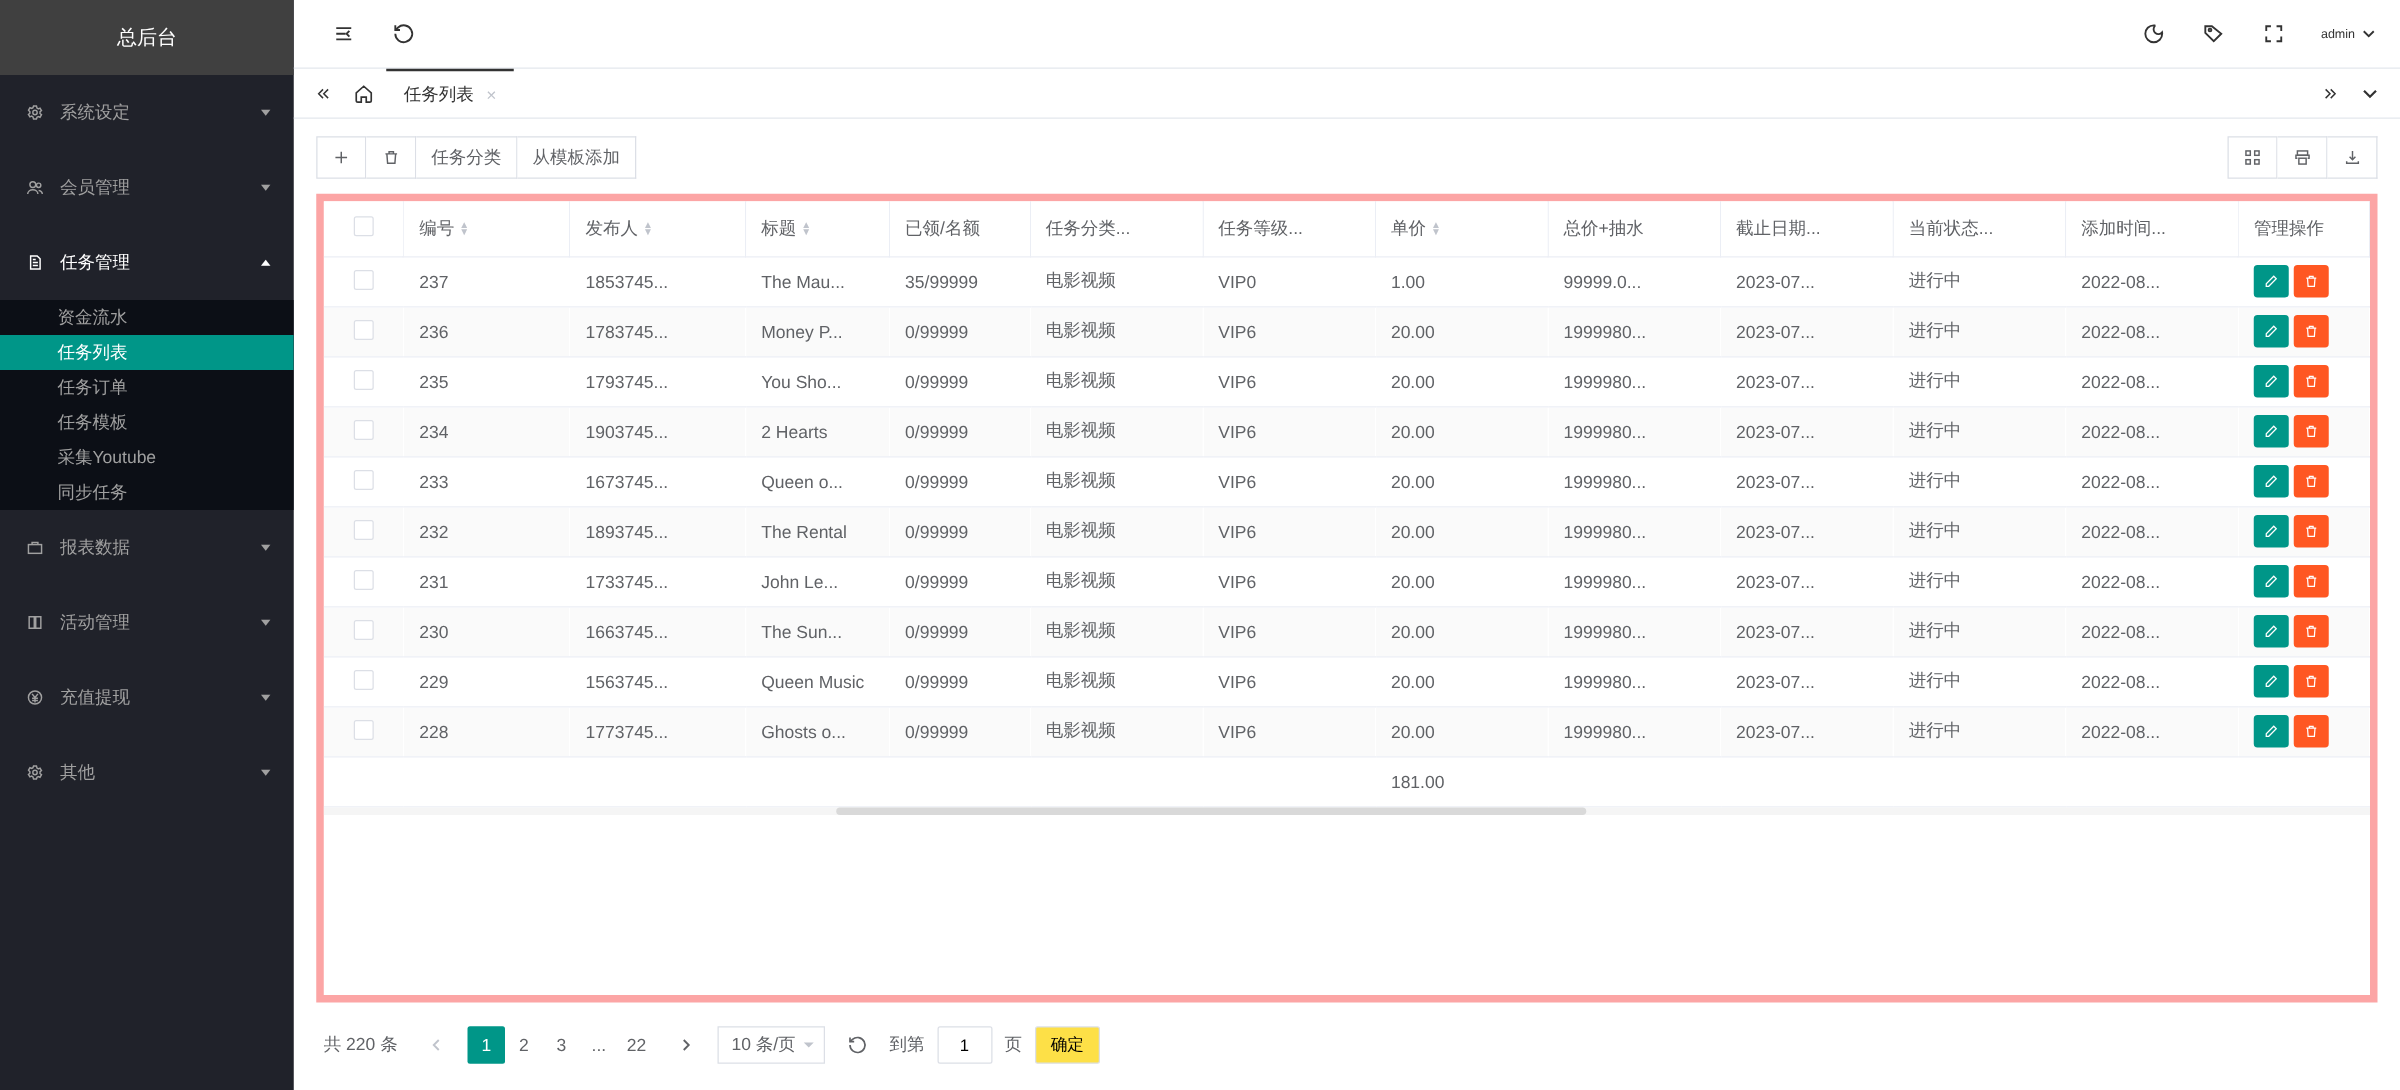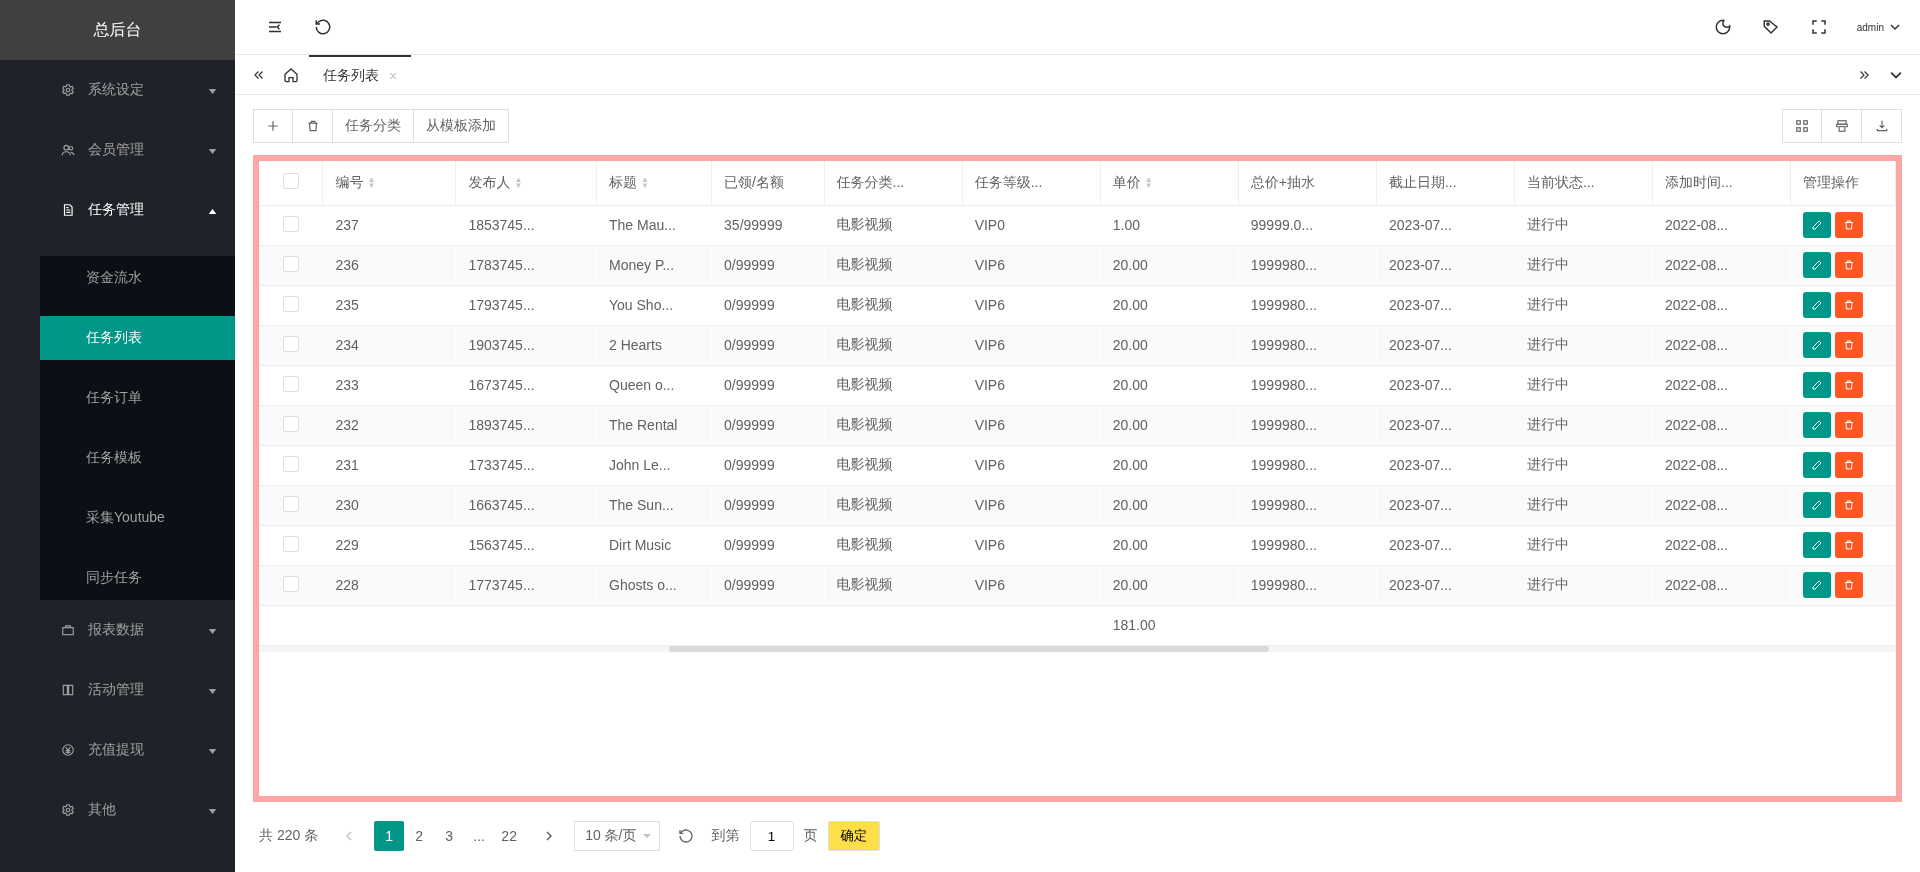--- a/index.html
+++ b/index.html
@@ -2,30 +2,30 @@
 <html><head>
 <meta charset="utf-8">
 <style>
 * { box-sizing: border-box; margin: 0; padding: 0; }
 body { font-family: "Helvetica Neue", Helvetica, Arial, sans-serif; font-size: 14px; color: #606266; background: #fff; overflow: hidden; }
 .app { display: flex; width: 1920px; height: 872px; position: relative; }
 
 
 .sidebar { width: 235px; background: #20222A; color: #a0a0a0; display: flex; flex-direction: column; overflow-y: auto; }
 .logo { height: 60px; display: flex; align-items: center; justify-content: center; color: #fff; font-size: 16px; background: #404040; }
-.menu { list-style: none; padding-left: 40px; }
+.menu { list-style: none; }
 .menu-item { display: flex; align-items: center; padding: 0 20px; height: 60px; cursor: pointer; color: #a0a0a0; position: relative; }
 .menu-item.has-children { justify-content: space-between; }
 .menu-item .left { display: flex; align-items: center; gap: 12px; }
 .menu-item .icon { width: 16px; height: 16px; display: inline-flex; align-items: center; justify-content: center; }
 .menu-item .arrow { font-size: 10px; transform: scaleX(1.5); }
 .menu-item .arrow.up { color: #fff; }
 .menu-item.expanded { color: #fff; }
 .submenu { list-style: none; background: #0c0f16; }
-.submenu-item { padding-left: 46px; height: 44px; display: flex; align-items: center; cursor: pointer; color: #a0a0a0; margin-top: 16px; }
+.submenu-item { padding-left: 46px; height: 28px; display: flex; align-items: center; cursor: pointer; color: #a0a0a0; }
 .submenu-item.active { background: #009688; color: #fff; }
 
 
 .main { flex: 1; display: flex; flex-direction: column; height: 100%; }
 
 
 .topbar { height: 55px; border-bottom: 1px solid #e4e7ed; display: flex; align-items: center; justify-content: space-between; padding: 0 20px 0 30px; }
 .topbar .left, .topbar .right { display: flex; align-items: center; gap: 28px; }
 .topbar .icon-btn { width: 20px; height: 20px; cursor: pointer; display: inline-flex; align-items: center; justify-content: center; color: #333; }
 .topbar .user { display: flex; align-items: center; gap: 6px; cursor: pointer; font-size: 10px; color: #333; }
@@ -568,21 +568,21 @@
                         <path d="M4 7h16M9 7V4h6v3M6 7l1 13h10l1-13"></path>
                       </svg>
                     </span>
                   </div>
                 </td>
               </tr>
               <tr>
                 <td><span class="chk"></span></td>
                 <td>229</td>
                 <td>1563745...</td>
-                <td>Dirt Music</td>
+                <td>Queen Music</td>
                 <td>0/99999</td>
                 <td>电影视频</td>
                 <td>VIP6</td>
                 <td>20.00</td>
                 <td>1999980...</td>
                 <td>2023-07...</td>
                 <td>进行中</td>
                 <td>2022-08...</td>
                 <td>
                   <div class="actions-cell">

